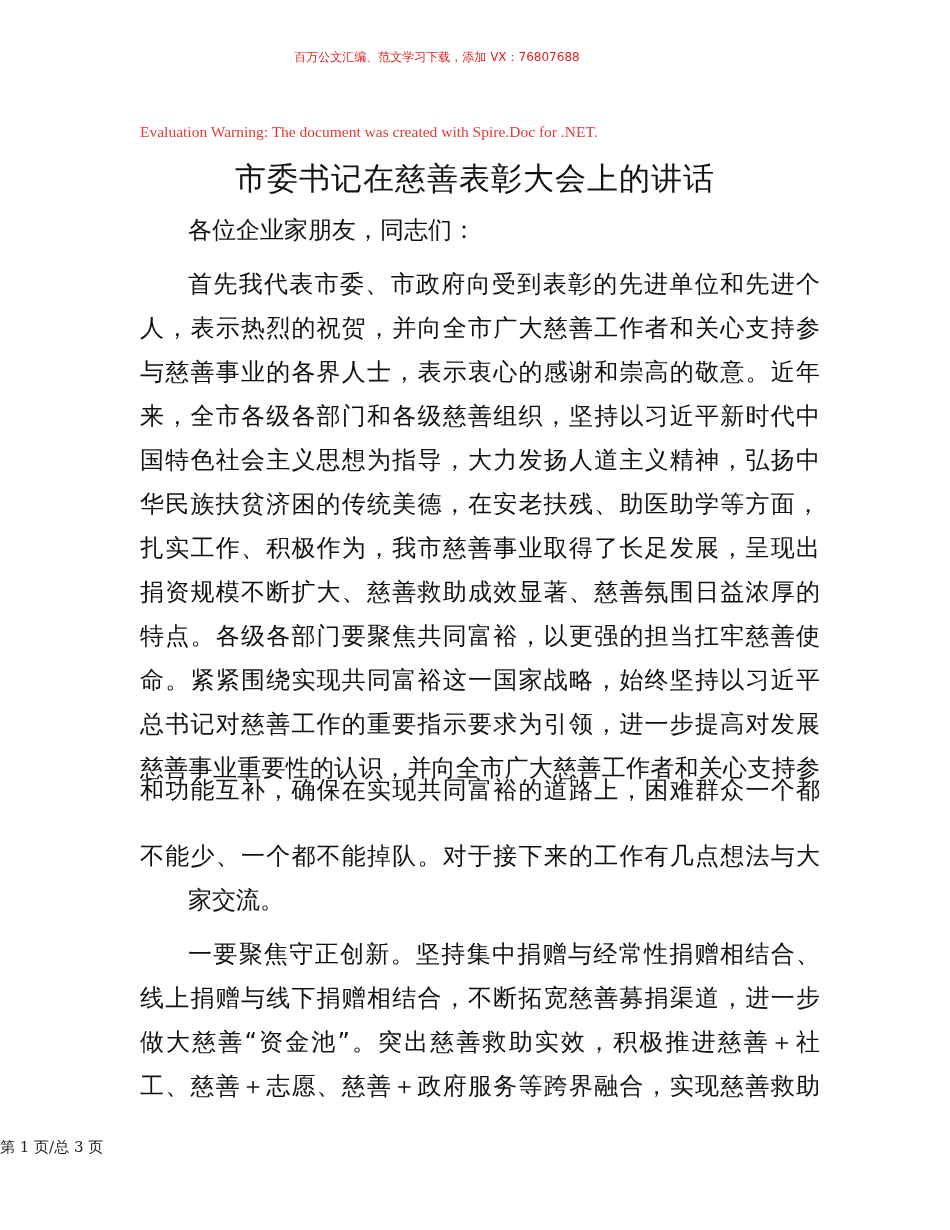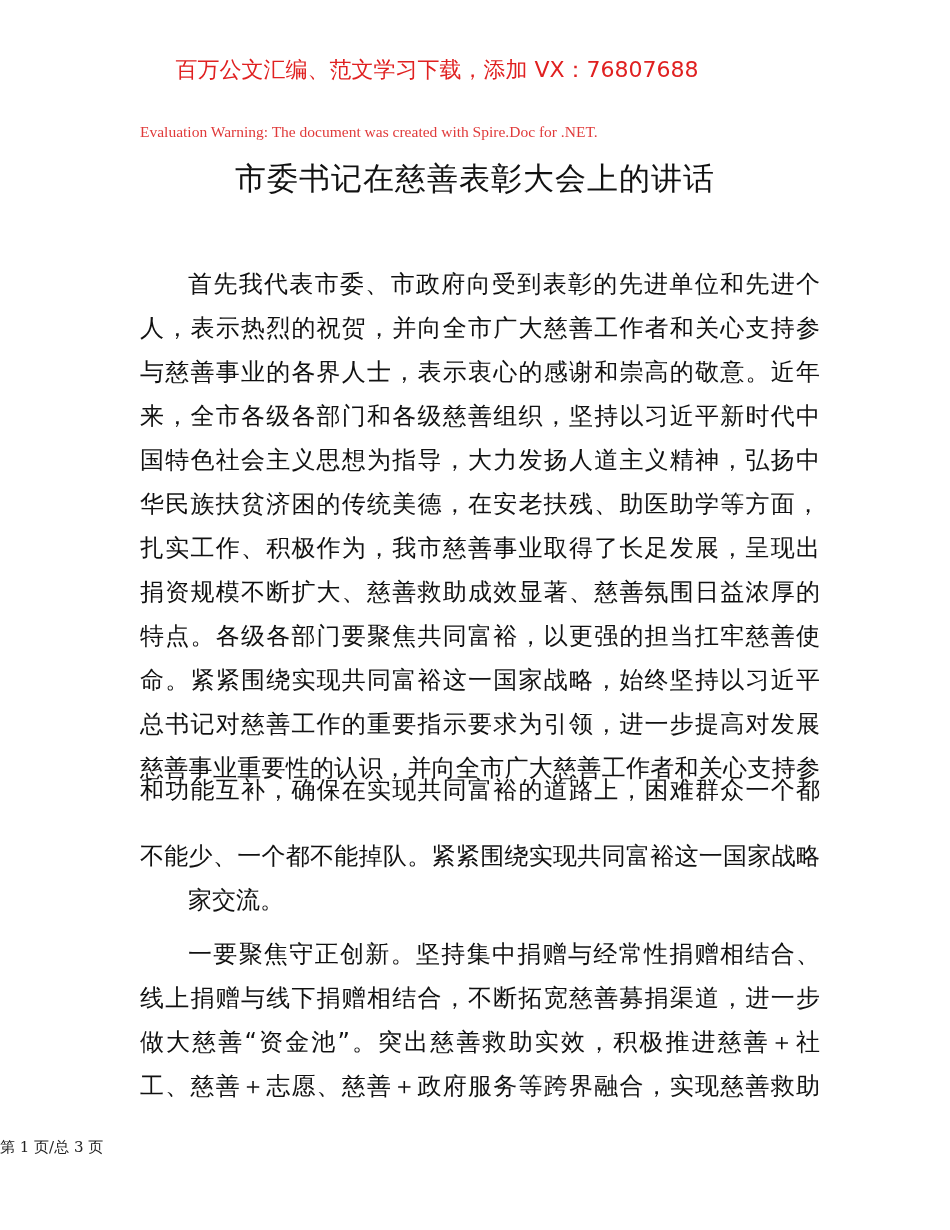--- a/index.html
+++ b/index.html
@@ -19,24 +19,24 @@
       position: absolute;
       left: 0;
       top: 0;
       width: 950px;
       height: 1230px;
       background: #ffffff;
     }
     .header-banner {
       position: absolute;
       left: 0;
-      top: 56px;
+      top: 43px;
       width: 874px;
       text-align: center;
-      font-size: 22px;
+      font-size: 12px;
       line-height: 28px;
       color: #e02020;
     }
     .eval-warning {
       position: absolute;
       left: 140px;
       top: 121px;
       font-family: Liberation Serif, serif;
       font-size: 15.5px;
       line-height: 22px;
@@ -89,36 +89,37 @@
 <body>
 
 <div class="page">
 
   <div class="header-banner">百万公文汇编、范文学习下载，添加 VX：76807688</div>
 
   <div class="eval-warning">Evaluation Warning: The document was created with Spire.Doc for .NET.</div>
 
   <div class="doc-title">市委书记在慈善表彰大会上的讲话</div>
 
+  <div class="line indent short" style="top:208px;">各位企业家朋友，同志们：</div>
 
   <div>
     <div class="line indent" style="top:262px;">首先我代表市委、市政府向受到表彰的先进单位和先进个</div>
     <div class="line" style="top:306px;">人，表示热烈的祝贺，并向全市广大慈善工作者和关心支持参</div>
     <div class="line" style="top:350px;">与慈善事业的各界人士，表示衷心的感谢和崇高的敬意。近年</div>
     <div class="line" style="top:394px;">来，全市各级各部门和各级慈善组织，坚持以习近平新时代中</div>
     <div class="line" style="top:438px;">国特色社会主义思想为指导，大力发扬人道主义精神，弘扬中</div>
     <div class="line" style="top:482px;">华民族扶贫济困的传统美德，在安老扶残、助医助学等方面，</div>
     <div class="line" style="top:526px;">扎实工作、积极作为，我市慈善事业取得了长足发展，呈现出</div>
     <div class="line" style="top:570px;">捐资规模不断扩大、慈善救助成效显著、慈善氛围日益浓厚的</div>
     <div class="line" style="top:614px;">特点。各级各部门要聚焦共同富裕，以更强的担当扛牢慈善使</div>
     <div class="line" style="top:658px;">命。紧紧围绕实现共同富裕这一国家战略，始终坚持以习近平</div>
     <div class="line" style="top:702px;">总书记对慈善工作的重要指示要求为引领，进一步提高对发展</div>
     <div class="line" style="top:746px;">慈善事业重要性的认识，并向全市广大慈善工作者和关心支持参</div>
     <div class="line" style="top:768px;">和功能互补，确保在实现共同富裕的道路上，困难群众一个都</div>
-    <div class="line" style="top:834px;">不能少、一个都不能掉队。紧紧围绕实现共同富裕这一国家战略</div>
+    <div class="line" style="top:834px;">不能少、一个都不能掉队。对于接下来的工作有几点想法与大</div>
     <div class="line short" style="top:878px;margin-left:48px;">家交流。</div>
   </div>
 
   <div>
     <div class="line indent" style="top:932px;">一要聚焦守正创新。坚持集中捐赠与经常性捐赠相结合、</div>
     <div class="line" style="top:976px;">线上捐赠与线下捐赠相结合，不断拓宽慈善募捐渠道，进一步</div>
     <div class="line" style="top:1020px;">做大慈善“资金池”。突出慈善救助实效，积极推进慈善＋社</div>
     <div class="line" style="top:1064px;">工、慈善＋志愿、慈善＋政府服务等跨界融合，实现慈善救助</div>
   </div>
 

